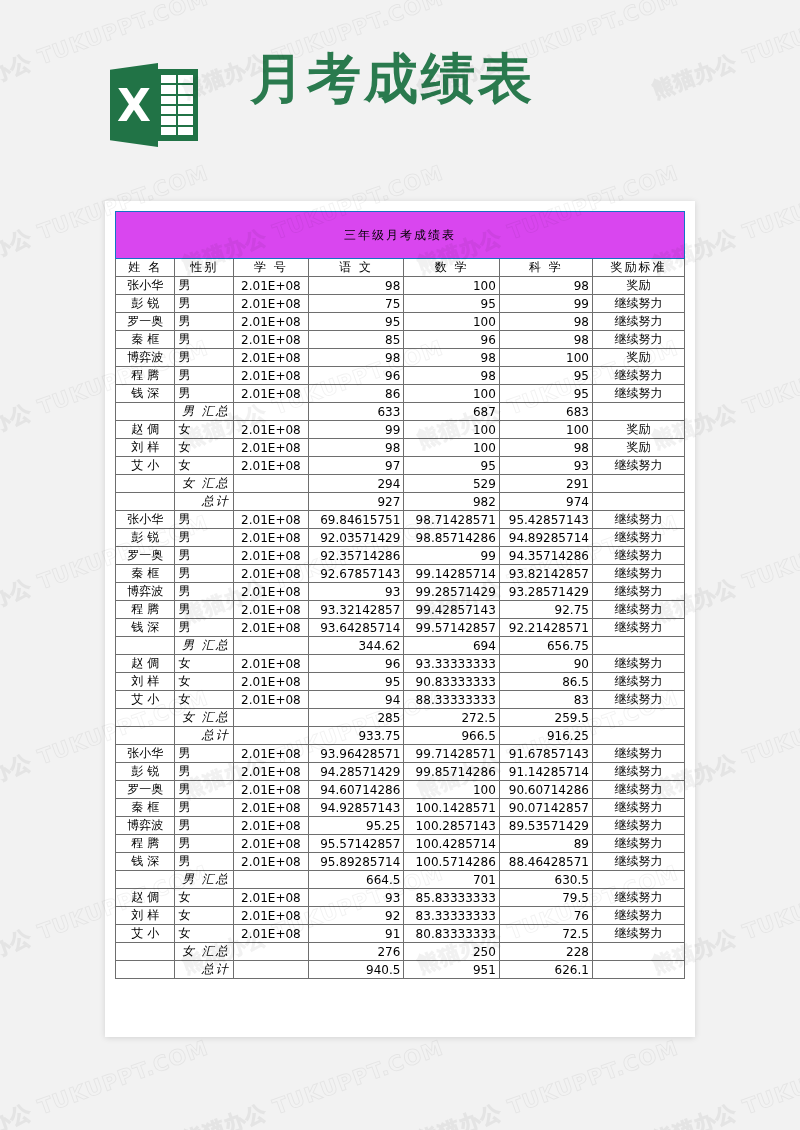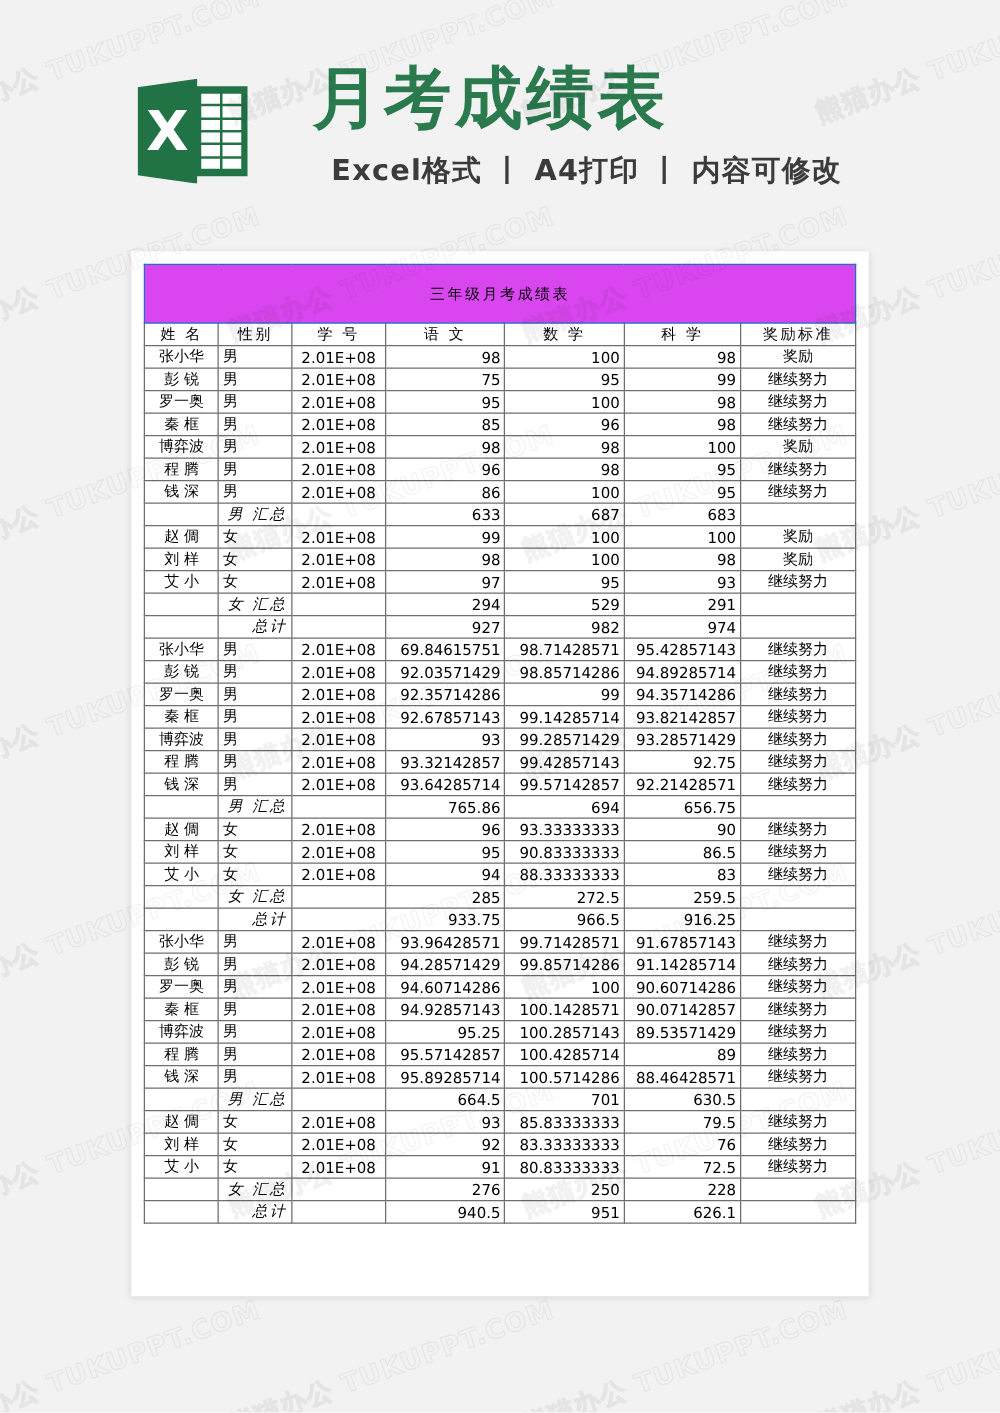--- a/index.html
+++ b/index.html
@@ -203,21 +203,20 @@
           <i></i>
           <i></i>
           <i></i>
           <i></i>
           <i></i>
           <i></i>
       </div>
     </div>
   </div>
   <div class="main-title">月考成绩表</div>
-  <div class="sub-title">Excel格式 丨 A4打印 丨 内容可修改</div>
 </div>
 
 <div class="wm-layer" id="wm-layer">
     <div class="wm" style="left: -60px; top: 30px;">熊猫办公 TUKUPPT.COM</div>
     <div class="wm" style="left: 175px; top: 30px;">熊猫办公 TUKUPPT.COM</div>
     <div class="wm" style="left: 410px; top: 30px;">熊猫办公 TUKUPPT.COM</div>
     <div class="wm" style="left: 645px; top: 30px;">熊猫办公 TUKUPPT.COM</div>
     <div class="wm" style="left: -60px; top: 205px;">熊猫办公 TUKUPPT.COM</div>
     <div class="wm" style="left: 175px; top: 205px;">熊猫办公 TUKUPPT.COM</div>
     <div class="wm" style="left: 410px; top: 205px;">熊猫办公 TUKUPPT.COM</div>
@@ -446,21 +445,21 @@
             <td class="c-id">2.01E+08</td>
             <td class="c-num">93.64285714</td>
             <td class="c-num">99.57142857</td>
             <td class="c-num">92.21428571</td>
             <td class="c-award award-blk">继续努力</td>
           </tr>
           <tr>
             <td class="c-name"></td>
             <td class="sum-label">男 汇总</td>
             <td class="c-id"></td>
-            <td class="c-num">765.86</td>
+            <td class="c-num">344.62</td>
             <td class="c-num">694</td>
             <td class="c-num">656.75</td>
             <td class="c-award award-blk"></td>
           </tr>
           <tr>
             <td class="c-name">赵 倜</td>
             <td class="c-sex">女</td>
             <td class="c-id">2.01E+08</td>
             <td class="c-num">96</td>
             <td class="c-num">93.33333333</td>

